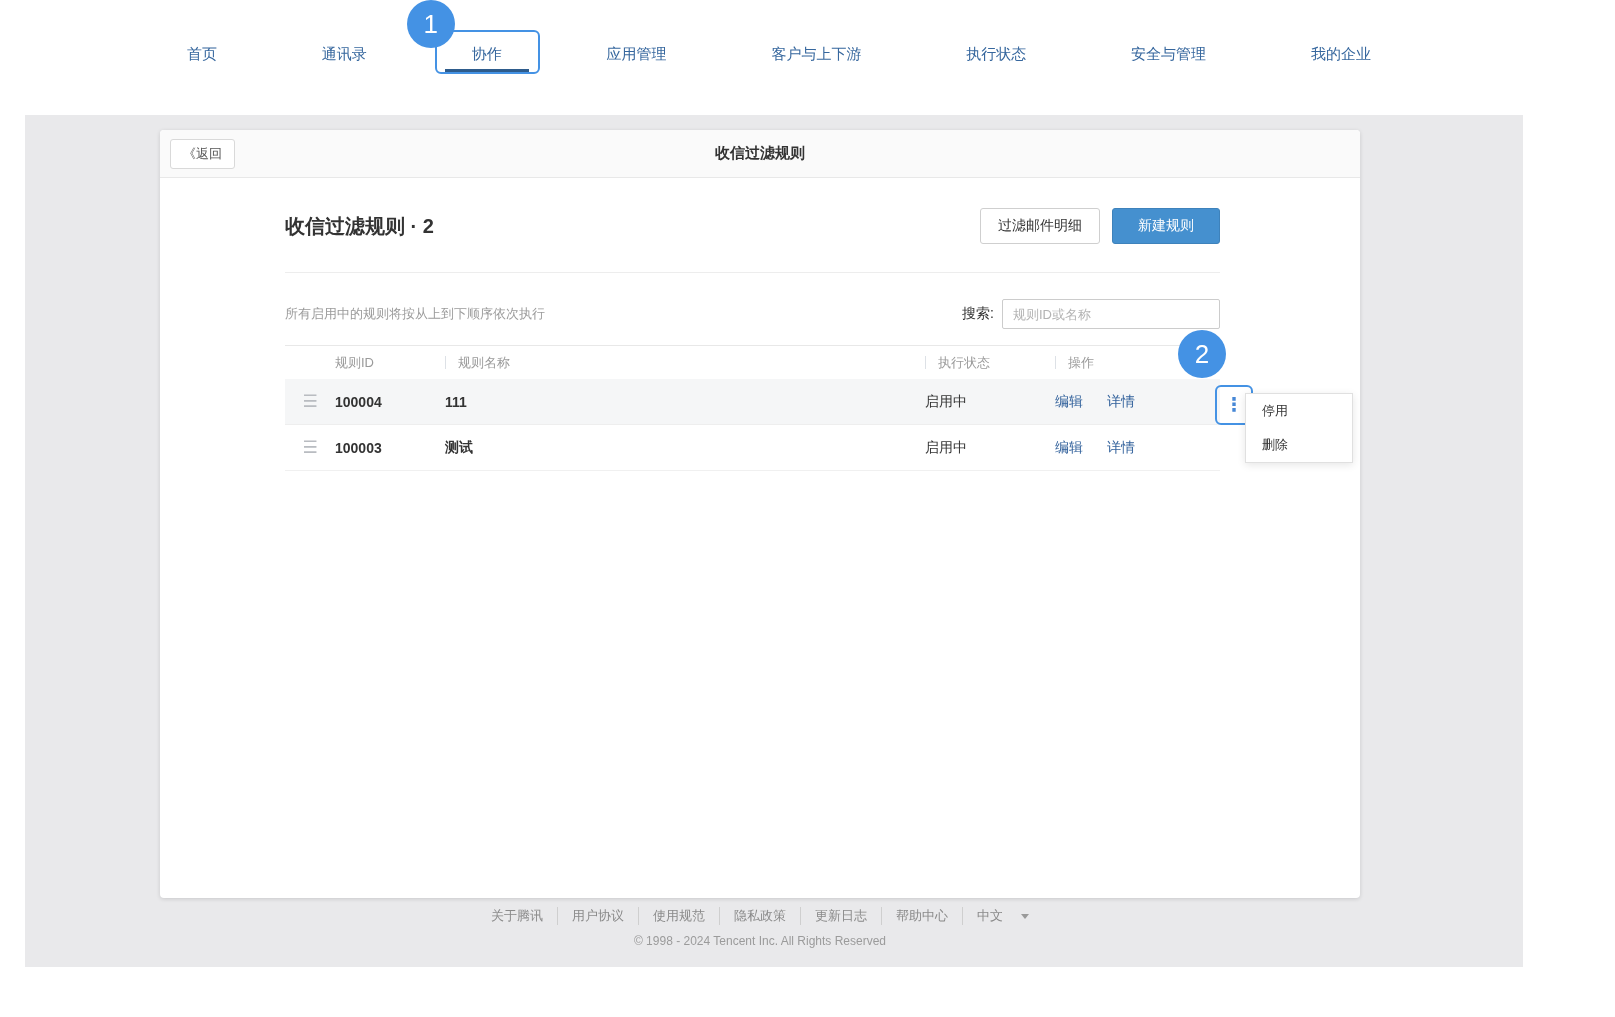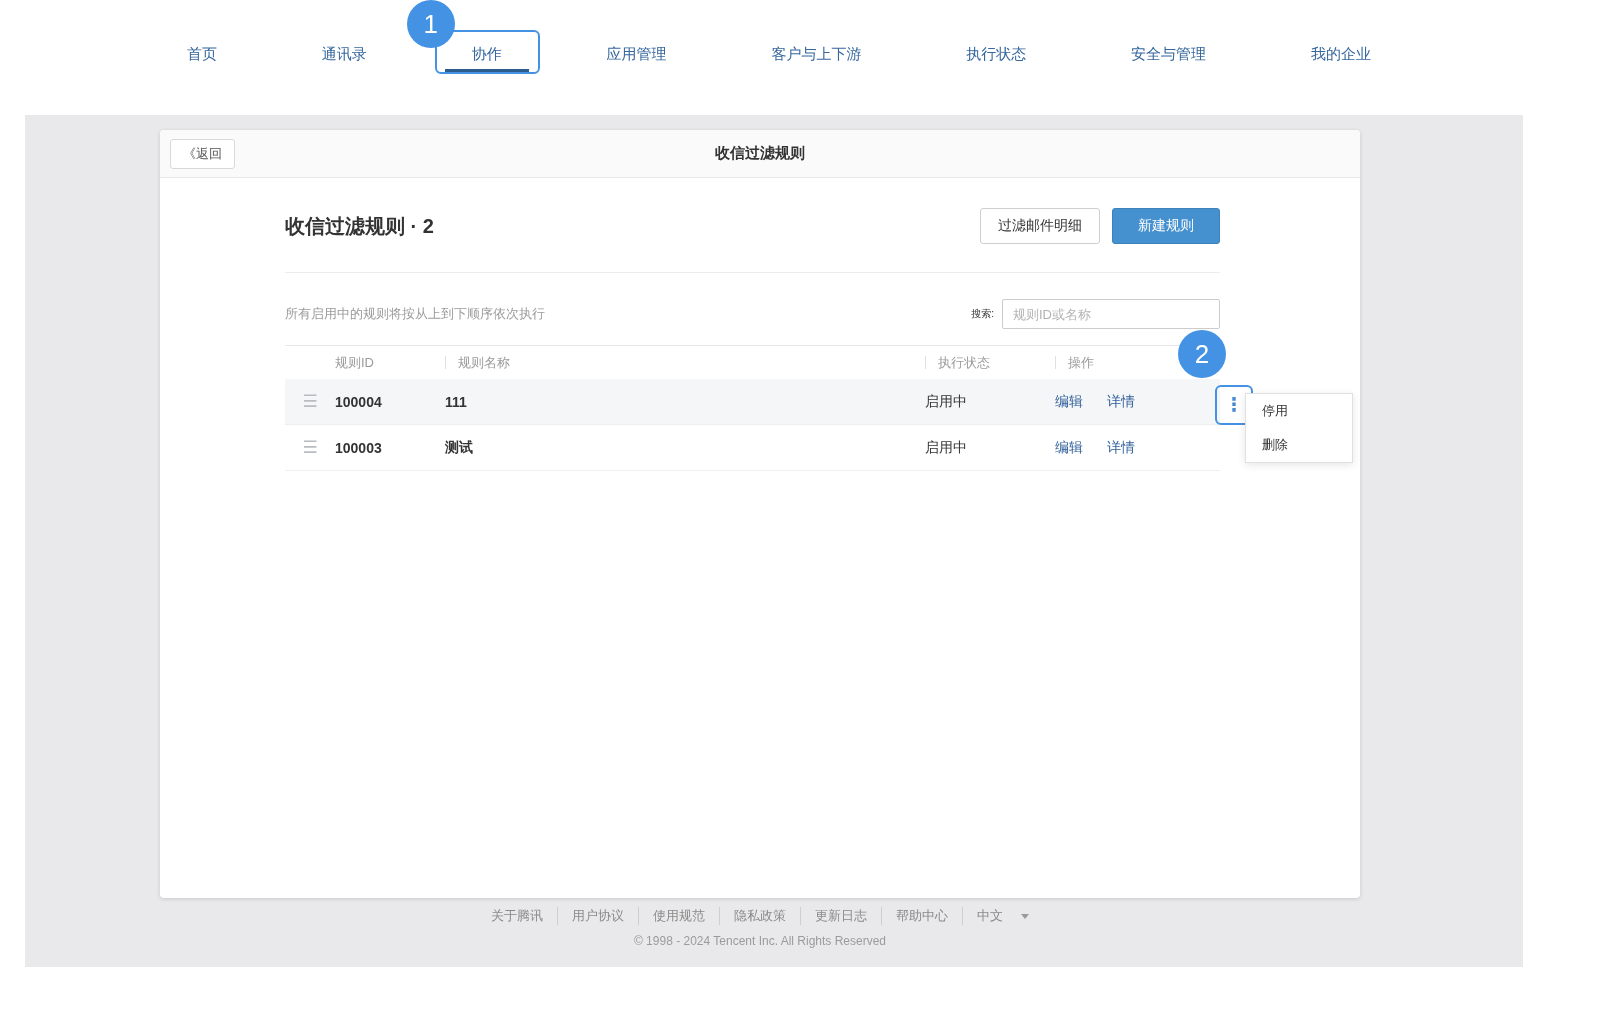--- a/index.html
+++ b/index.html
@@ -52,21 +52,21 @@
   .btn-plain { padding:8px 17px; background:#fff; border:1px solid #cfcfcf; border-radius:3px;
           font-size:14px; color:#333; cursor:pointer; }
   .btn-primary { margin-left:12px; padding:8px 25px; background:#4590cf; border:1px solid #3e82bb;
           border-radius:3px; font-size:14px; color:#fff; cursor:pointer;font-family:Liberation Mono, monospace; }
 
   .section-divider { margin-top:28px; border-bottom:1px solid #ededed; }
 
   .hint-row { margin-top:26px; display:flex; justify-content:space-between; align-items:center; }
   .hint { font-size:13px; color:#9b9b9b; }
   .search-wrap { display:flex; align-items:center; }
-  .search-label { font-size:10px; color:#333; margin-right:8px; }
+  .search-label { font-size:14px; color:#333; margin-right:8px; }
   .search-input { width:218px; height:30px; border:1px solid #ccc; border-radius:2px;
           padding:0 10px; font-size:13px; color:#333;
           font-family:"Liberation Sans","DejaVu Sans",sans-serif; }
   .search-input::placeholder { color:#b3b3b3; }
 
   
   .table { margin-top:16px; position:relative; }
   .thead { display:flex; align-items:center; height:34px; border-top:1px solid #e8e8e8;
            font-size:13px; color:#9a9a9a; }
   .col-handle { width:50px; flex:none; display:flex; align-items:center; justify-content:center; }

